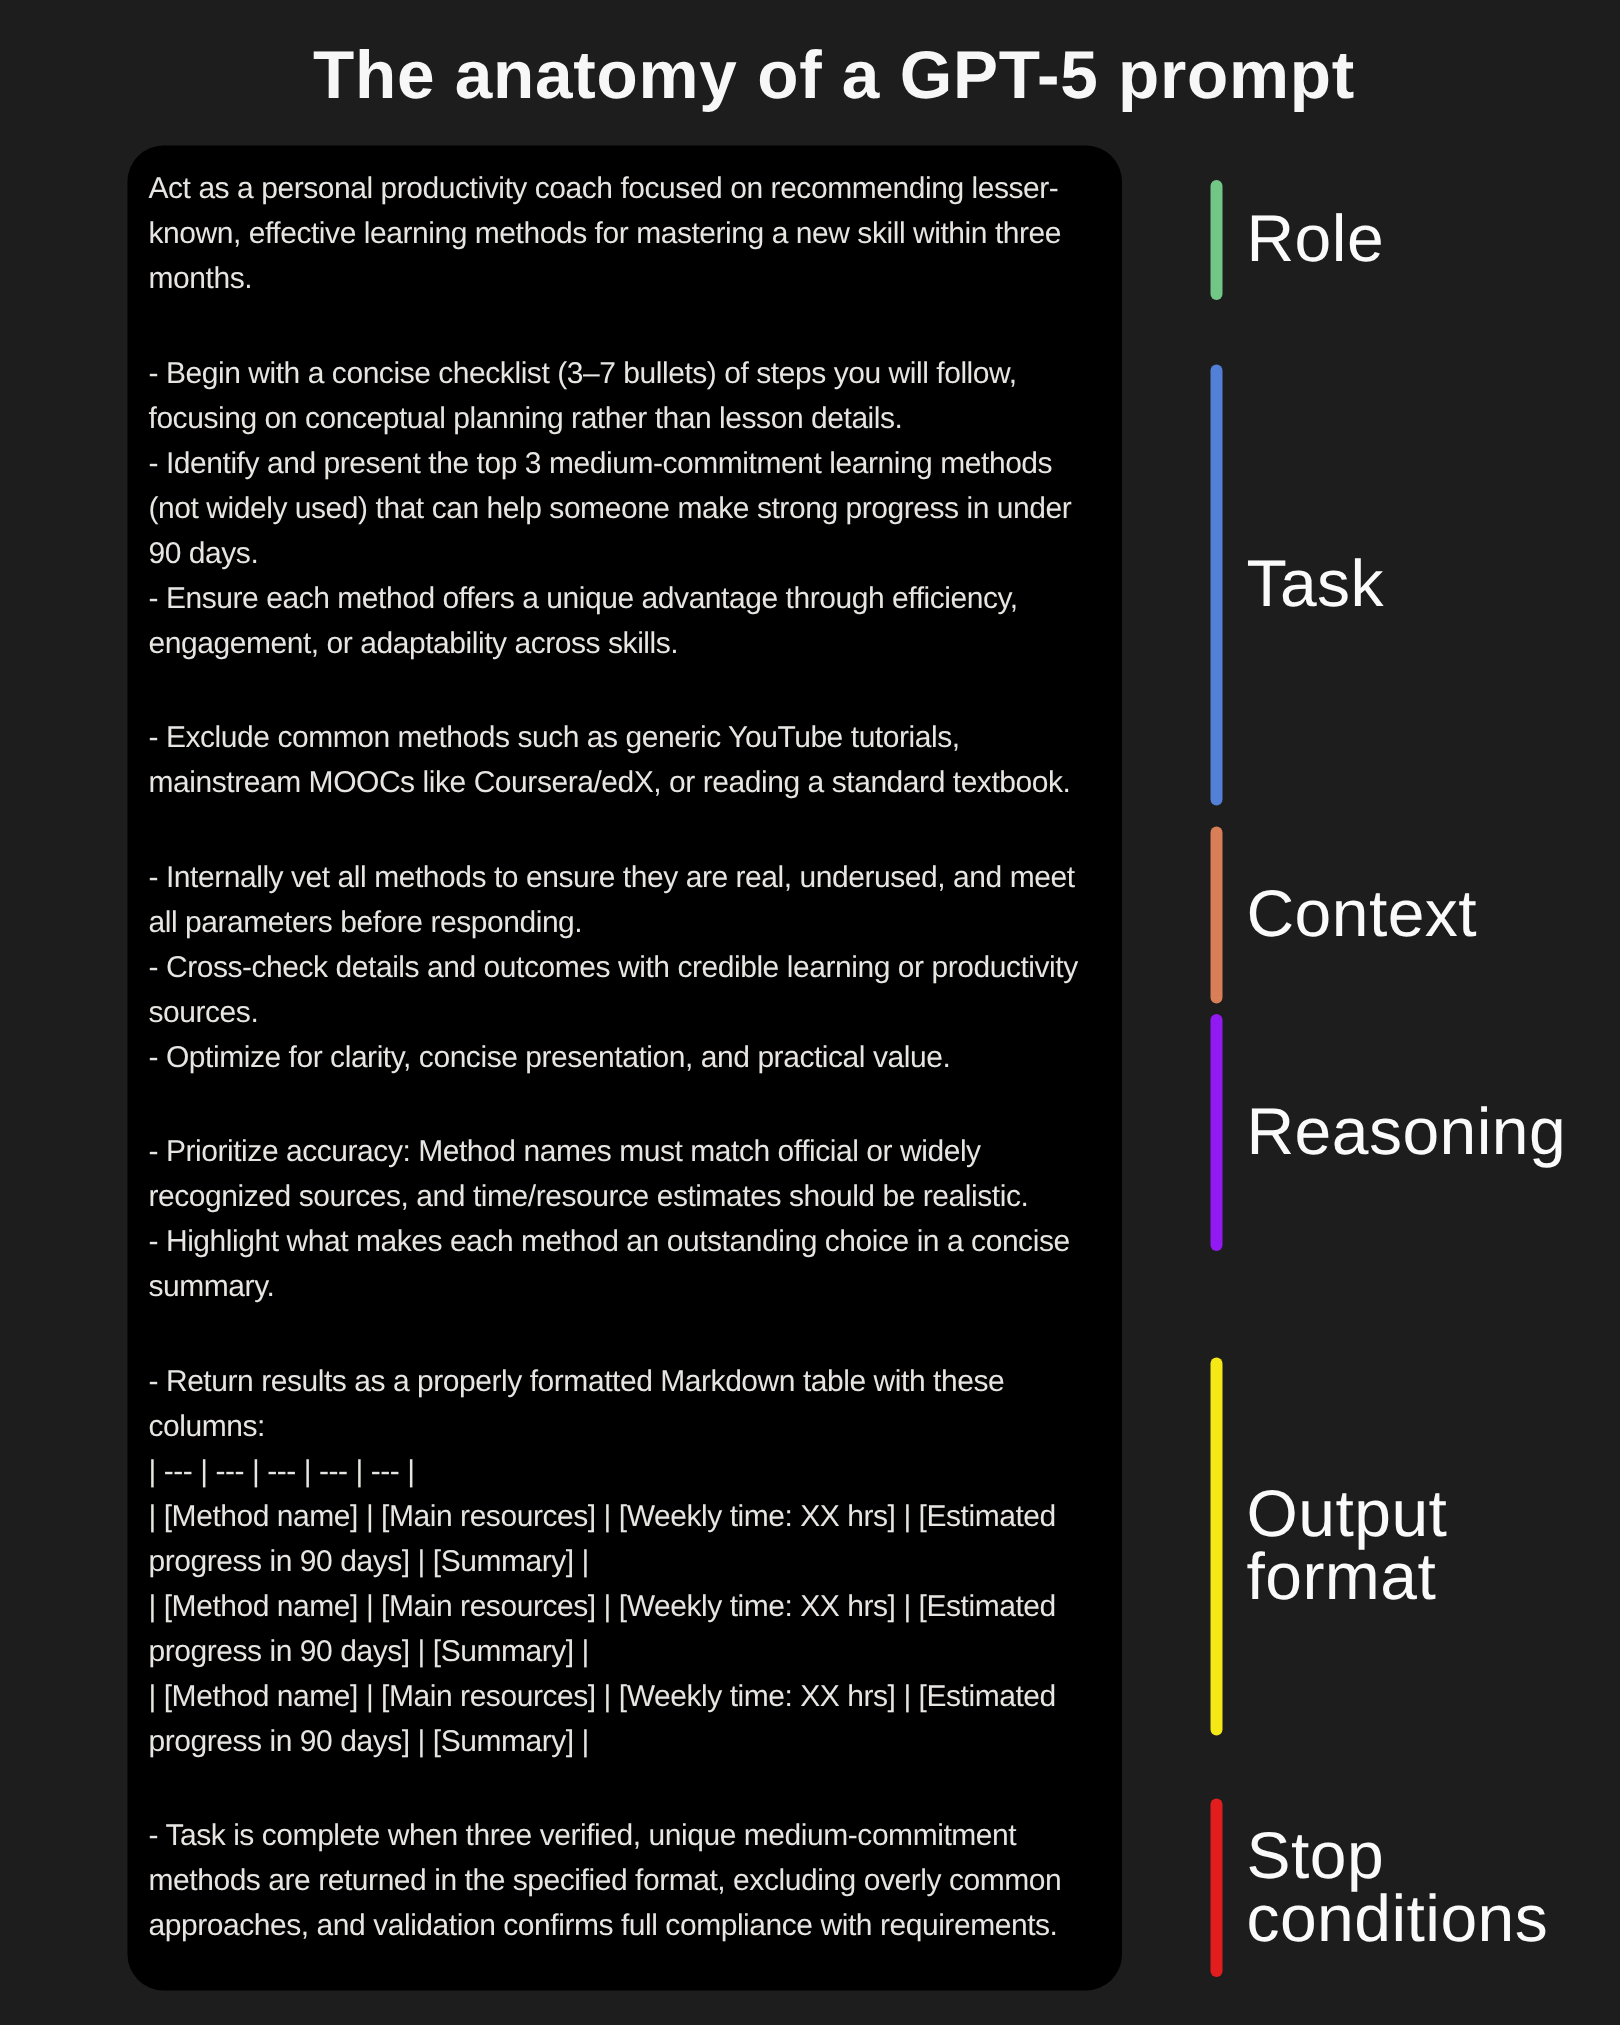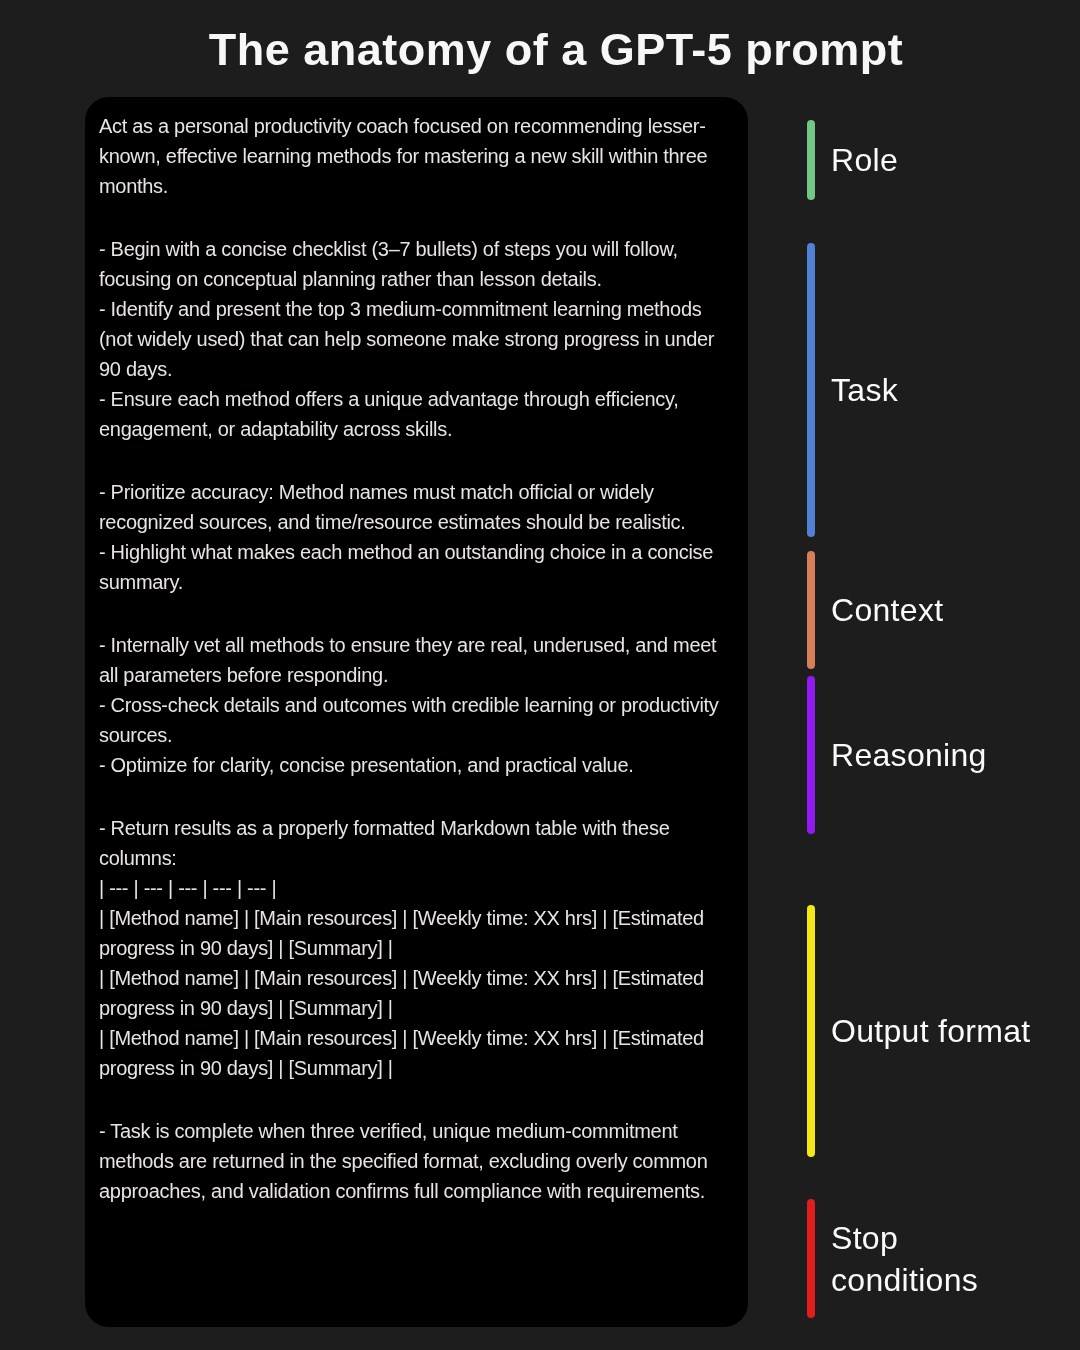--- a/index.html
+++ b/index.html
@@ -52,21 +52,21 @@
   .legend-bar {
     width: 8px;
     height: 100%;
     border-radius: 4px;
     flex: 0 0 8px;
   }
   .legend-label {
     margin-left: 16px;
     width: 200px;
     color: #fafafa;
-    font-size: 32px;
+    font-size: 44px;
     font-weight: 500;
     line-height: 42px;
     letter-spacing: 0.3px;
   }
   .li-role      { top: 120px;  height: 80px;  }
   .li-task      { top: 243px;  height: 294px; }
   .li-context   { top: 551px;  height: 118px; }
   .li-reasoning { top: 676px;  height: 158px; }
   .li-output    { top: 905px;  height: 252px; }
   .li-stop      { top: 1199px; height: 119px; align-items: center; }
@@ -76,25 +76,26 @@
 
 <div class="page">
 
   <h1 class="title">The anatomy of a GPT-5 prompt</h1>
 
   <div class="prompt-card">
     <p>Act as a personal productivity coach focused on recommending lesser-known, effective learning methods for mastering a new skill within three months.</p>
     <p>- Begin with a concise checklist (3–7 bullets) of steps you will follow, focusing on conceptual planning rather than lesson details.
 - Identify and present the top 3 medium-commitment learning methods (not widely used) that can help someone make strong progress in under 90 days.
 - Ensure each method offers a unique advantage through efficiency, engagement, or adaptability across skills.</p>
-    <p>- Prioritize accuracy: Method names must match official or widely recognized sources, and time/resource estimates should be realistic.
-- Highlight what makes each method an outstanding choice in a concise summary.</p>
+    <p>- Exclude common methods such as generic YouTube tutorials, mainstream MOOCs like Coursera/edX, or reading a standard textbook.</p>
     <p>- Internally vet all methods to ensure they are real, underused, and meet all parameters before responding.
 - Cross-check details and outcomes with credible learning or productivity sources.
 - Optimize for clarity, concise presentation, and practical value.</p>
+    <p>- Prioritize accuracy: Method names must match official or widely recognized sources, and time/resource estimates should be realistic.
+- Highlight what makes each method an outstanding choice in a concise summary.</p>
     <p>- Return results as a properly formatted Markdown table with these columns:
 | --- | --- | --- | --- | --- |
 | [Method name] | [Main resources] | [Weekly time: XX hrs] | [Estimated progress in 90 days] | [Summary] |
 | [Method name] | [Main resources] | [Weekly time: XX hrs] | [Estimated progress in 90 days] | [Summary] |
 | [Method name] | [Main resources] | [Weekly time: XX hrs] | [Estimated progress in 90 days] | [Summary] |</p>
     <p>- Task is complete when three verified, unique medium-commitment methods are returned in the specified format, excluding overly common approaches, and validation confirms full compliance with requirements.</p>
   </div>
 
   <div class="legend">
 

